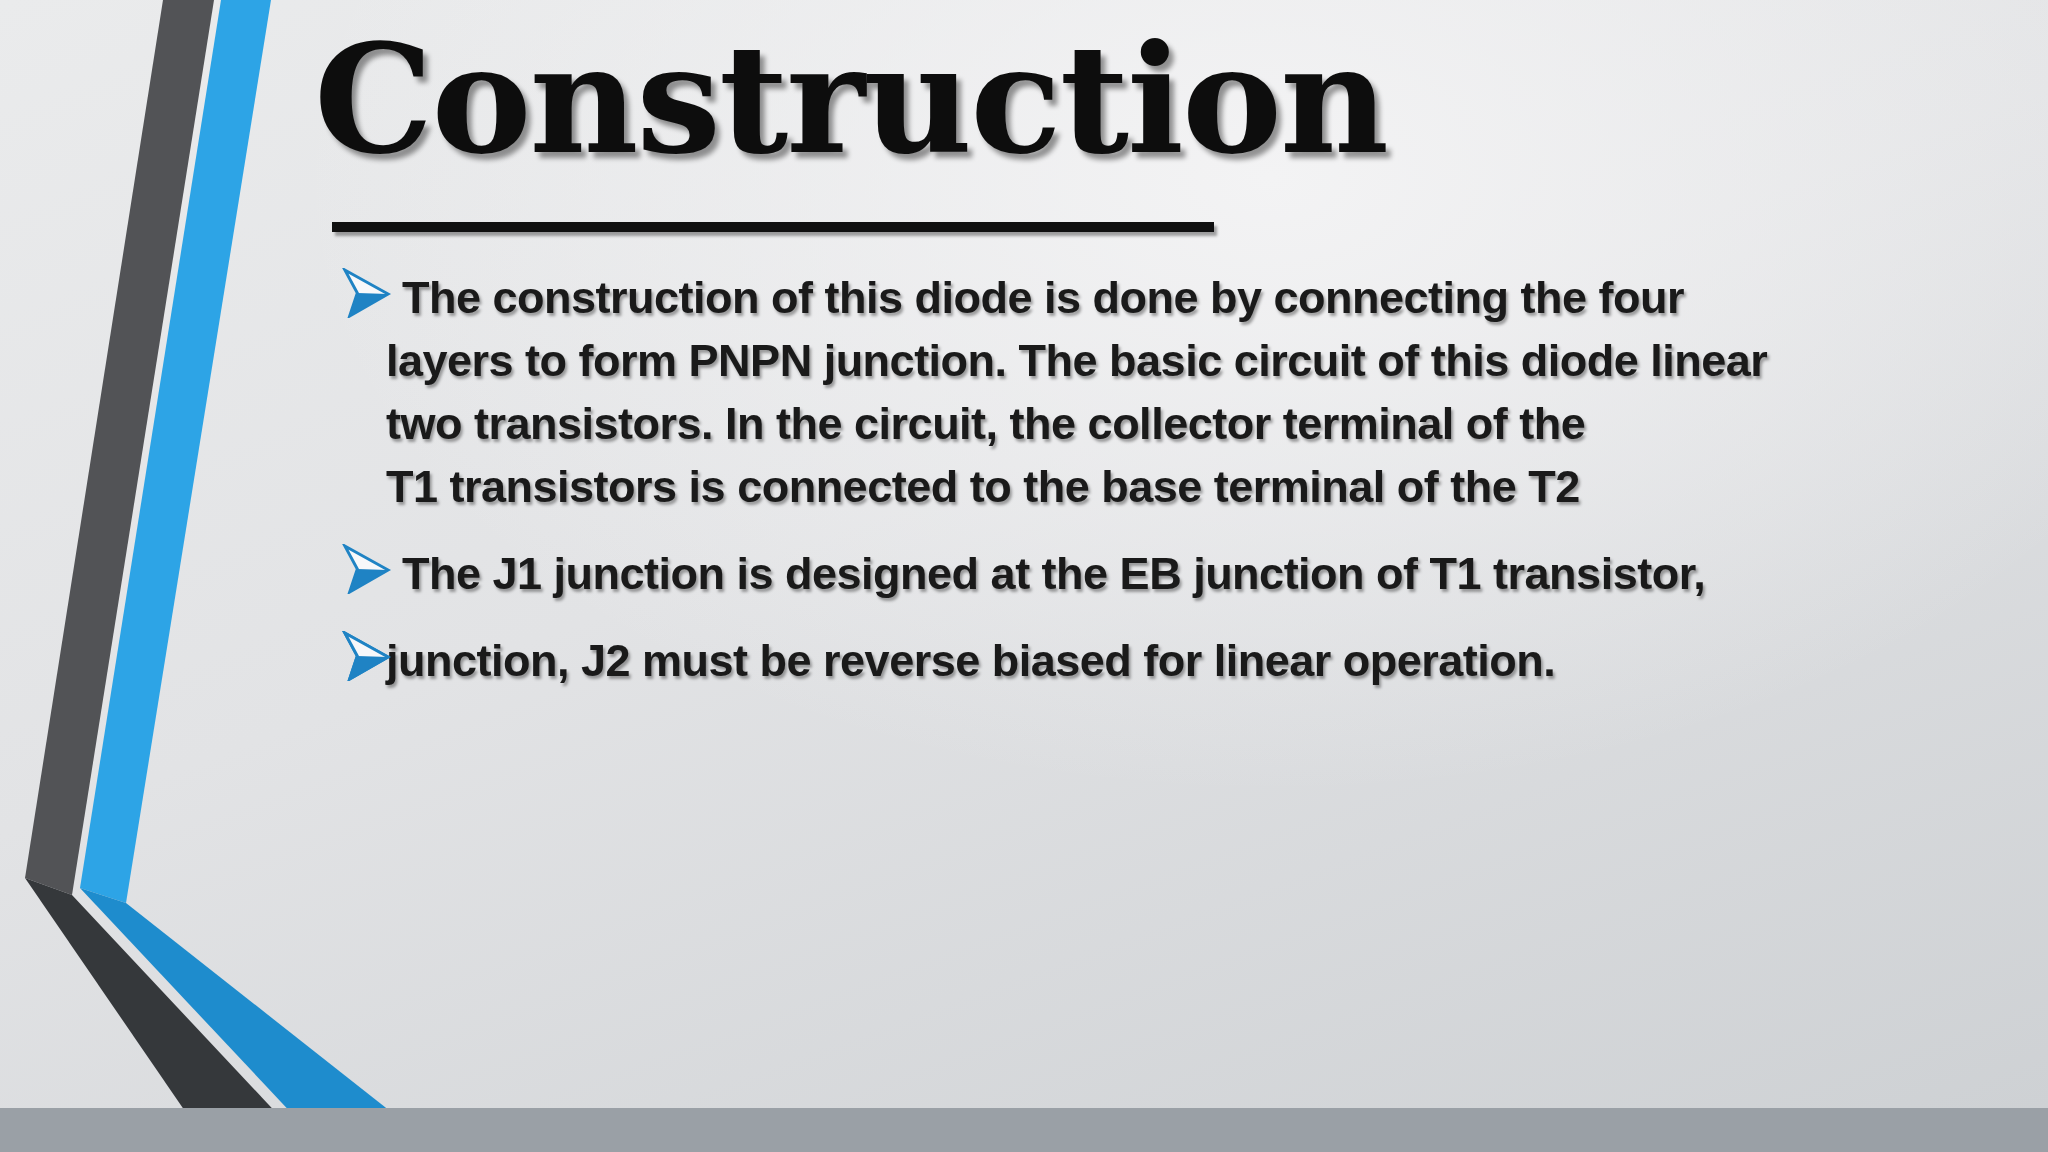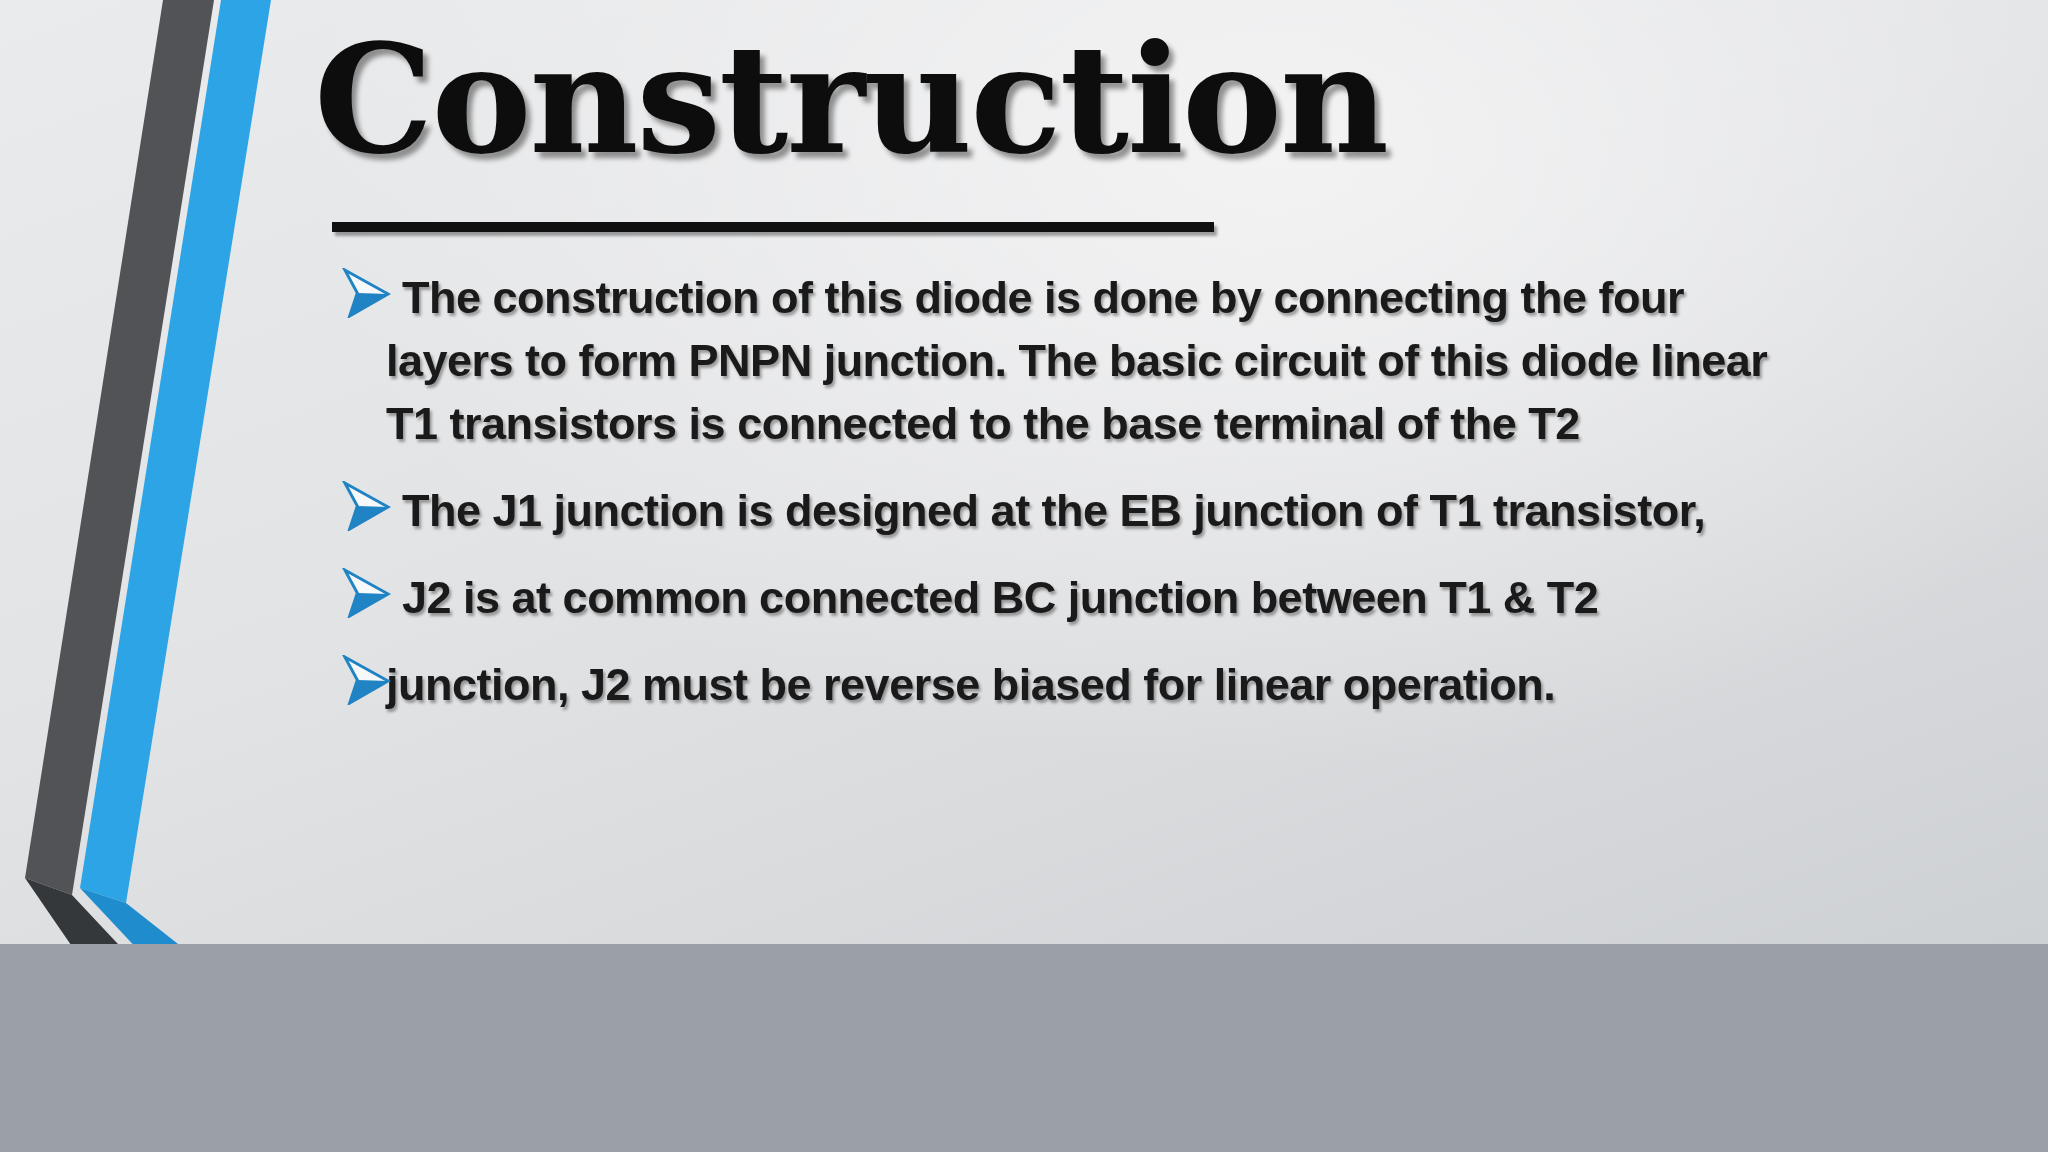--- a/index.html
+++ b/index.html
@@ -3,21 +3,21 @@
 <meta charset="utf-8">
 <style>
   html, body {
     margin: 0;
     padding: 0;
     background: #9aa0a6;
   }
   .slide {
     position: relative;
     width: 2048px;
-    height: 944px;
+    height: 1108px;
     overflow: hidden;
     background:
       radial-gradient(ellipse 1500px 950px at 62% 16%, #f3f3f4 0%, rgba(243,243,244,0) 65%),
       linear-gradient(160deg, #eaebec 0%, #e2e3e5 45%, #ced1d4 100%);
     font-family: "Liberation Sans", sans-serif;
   }
   .deco {
     position: absolute;
     left: 0; top: 0;
     width: 2048px;
@@ -106,41 +106,41 @@
 
     <li>
       <span class="marker">
         <svg viewBox="0 0 56 52">
           <polygon points="7,2 52,27 12,50 20,26" fill="#f7f8fa" stroke-width="3" stroke="#1f83c4"></polygon>
           <polygon points="20,26 52,27 12,50" fill="#1f83c4"></polygon>
         </svg>
       </span>
       <div class="line first">The construction of this diode is done by connecting the four</div>
       <div class="line">layers to form PNPN junction. The basic circuit of this diode linear</div>
+      <div class="line">two transistors. In the circuit, the collector terminal of the</div>
       <div class="line">T1 transistors is connected to the base terminal of the T2</div>
     </li>
 
     <li>
       <span class="marker">
         <svg viewBox="0 0 56 52">
           <polygon points="7,2 52,27 12,50 20,26" fill="#f7f8fa" stroke-width="3" stroke="#1f83c4"></polygon>
           <polygon points="20,26 52,27 12,50" fill="#1f83c4"></polygon>
         </svg>
       </span>
       <div class="line first">The J1 junction is designed at the EB junction of T1 transistor,</div>
     </li>
 
     <li>
       <span class="marker">
         <svg viewBox="0 0 56 52">
           <polygon points="7,2 52,27 12,50 20,26" fill="#f7f8fa" stroke-width="3" stroke="#1f83c4"></polygon>
           <polygon points="20,26 52,27 12,50" fill="#1f83c4"></polygon>
         </svg>
       </span>
-      <div class="line first">J2 is at common connected BC junction between T1 &amp; T2</div>
     </li>
 
 
     <li>
       <span class="marker">
         <svg viewBox="0 0 56 52">
           <polygon points="7,2 52,27 12,50 20,26" fill="#f7f8fa" stroke-width="3" stroke="#1f83c4"></polygon>
           <polygon points="20,26 52,27 12,50" fill="#1f83c4"></polygon>
         </svg>
       </span>

